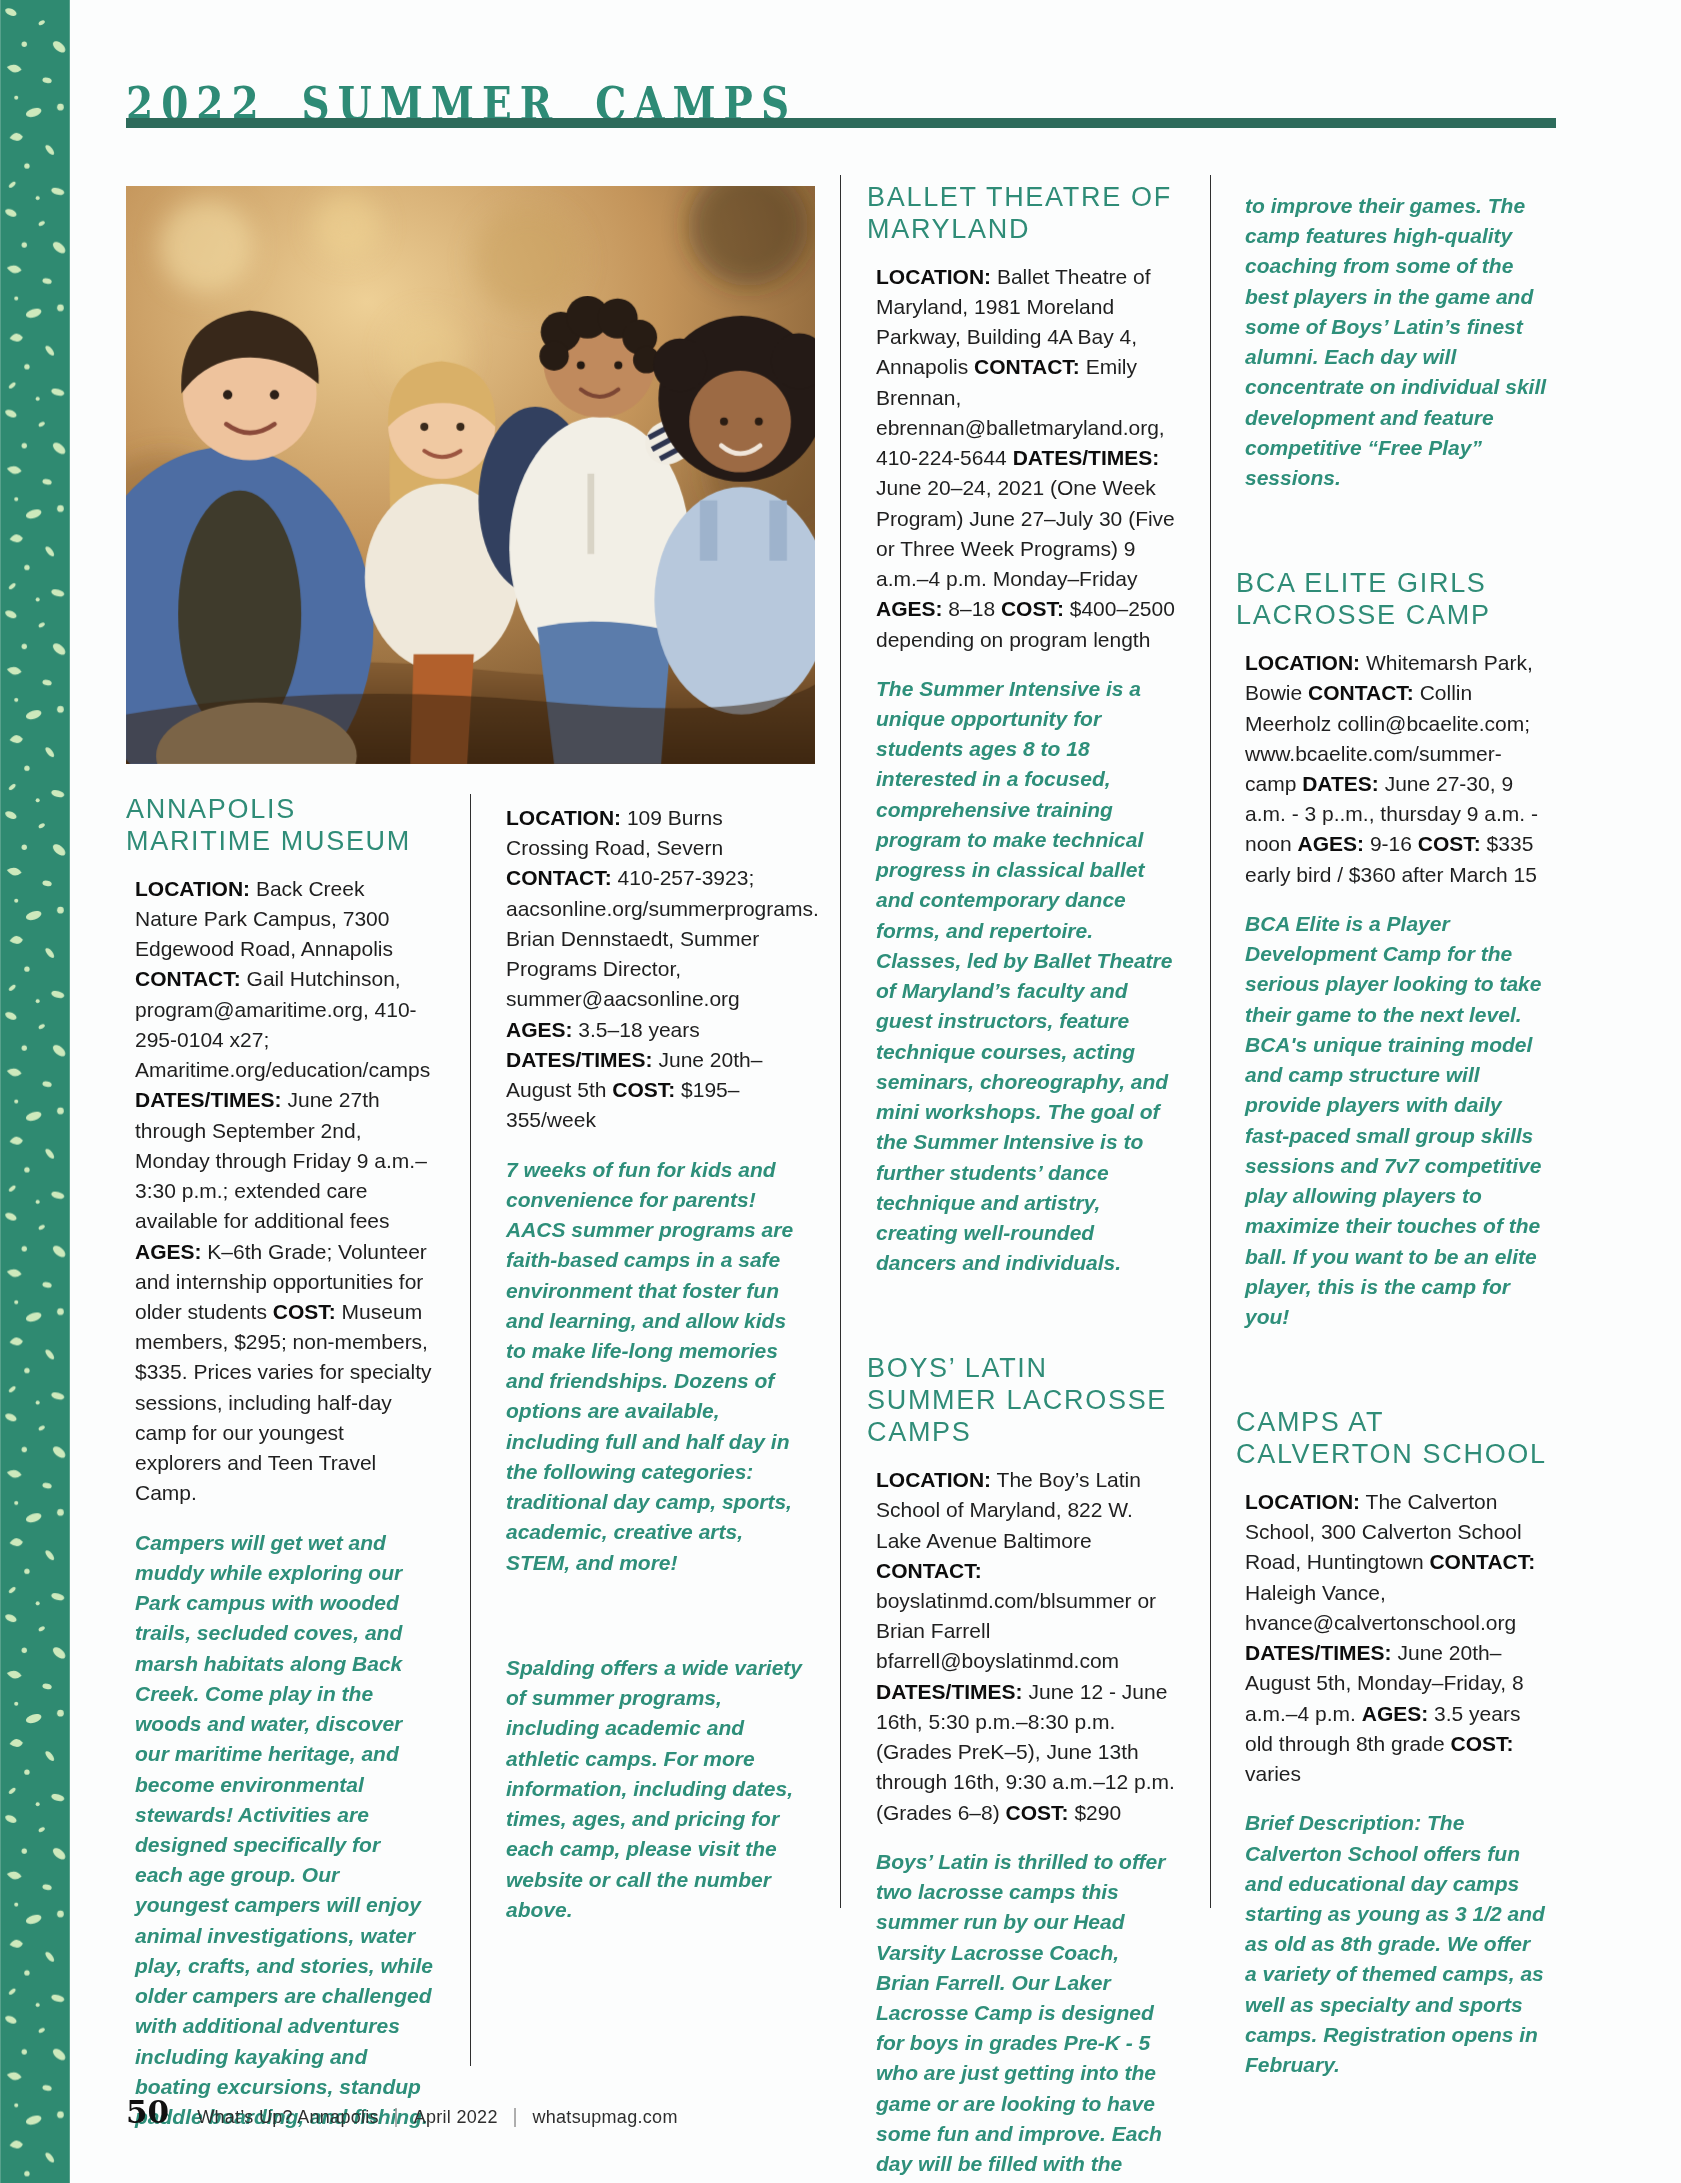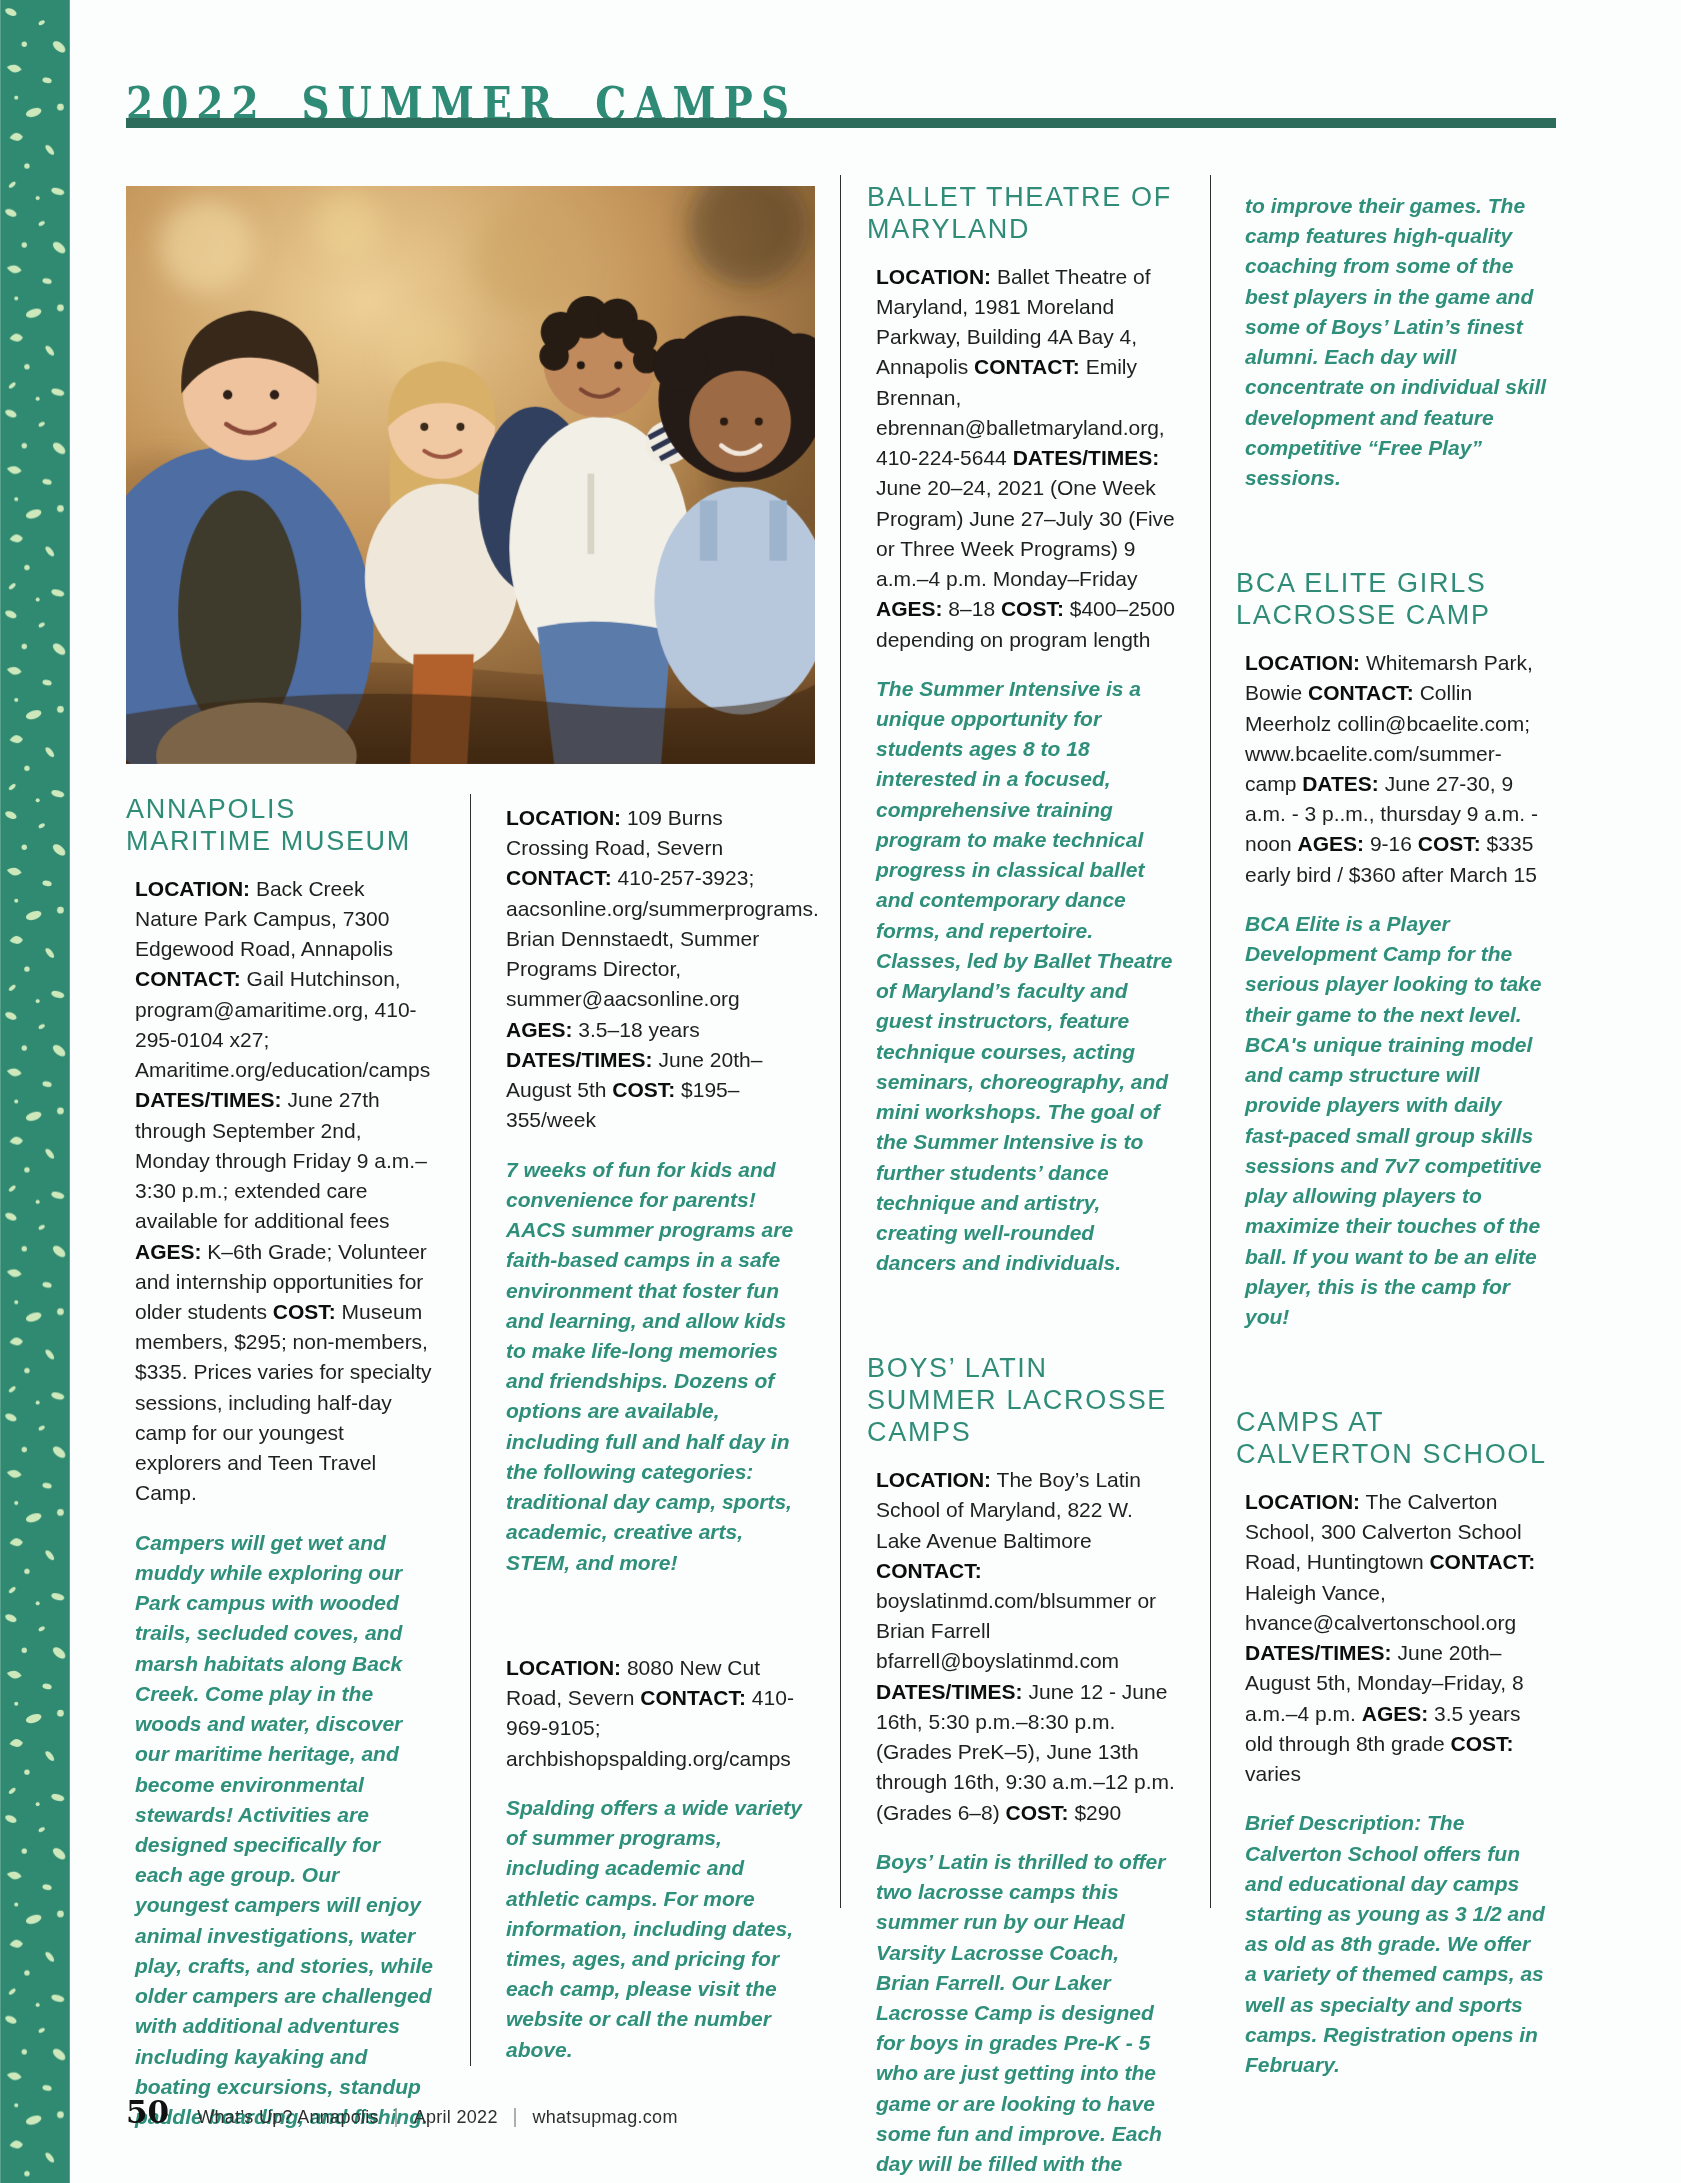--- a/index.html
+++ b/index.html
@@ -188,21 +188,20 @@
       <p class="info"><b>LOCATION:</b> Back Creek Nature Park Campus, 7300 Edgewood Road, Annapolis <b>CONTACT:</b> Gail Hutchinson, program@amaritime.org, 410-295-0104 x27; Amaritime.org/education/camps <b>DATES/TIMES:</b> June 27th through September 2nd, Monday through Friday 9 a.m.–3:30 p.m.; extended care available for additional fees <b>AGES:</b> K–6th Grade; Volunteer and internship opportunities for older students <b>COST:</b> Museum members, $295; non-members, $335. Prices varies for specialty sessions, including half-day camp for our youngest explorers and Teen Travel Camp.</p>
       <p class="desc">Campers will get wet and muddy while exploring our Park campus with wooded trails, secluded coves, and marsh habitats along Back Creek. Come play in the woods and water, discover our maritime heritage, and become environmental stewards! Activities are designed specifically for each age group. Our youngest campers will enjoy animal investigations, water play, crafts, and stories, while older campers are challenged with additional adventures including kayaking and boating excursions, standup paddle boarding, and fishing.</p>
     </section>
   </div>
 <div class="col" id="col2">
     <section class="camp">
       <p class="info"><b>LOCATION:</b> 109 Burns Crossing Road, Severn <b>CONTACT:</b> 410-257-3923; aacsonline.org/summerprograms. Brian Dennstaedt, Summer Programs Director, summer@aacsonline.org <b>AGES:</b> 3.5–18 years <b>DATES/TIMES:</b> June 20th–August 5th <b>COST:</b> $195–355/week</p>
       <p class="desc">7 weeks of fun for kids and convenience for parents! AACS summer programs are faith-based camps in a safe environment that foster fun and learning, and allow kids to make life-long memories and friendships. Dozens of options are available, including full and half day in the following categories: traditional day camp, sports, academic, creative arts, STEM, and more!</p>
     </section>
     <section class="camp">
-      <p class="info"><b>LOCATION:</b> 8080 New Cut Road, Severn <b>CONTACT:</b> 410-969-9105; archbishopspalding.org/camps</p>
       <p class="desc">Spalding offers a wide variety of summer programs, including academic and athletic camps. For more information, including dates, times, ages, and pricing for each camp, please visit the website or call the number above.</p>
     </section>
   </div>
 <div class="col" id="col3">
     <section class="camp">
       <h2>BALLET THEATRE OF MARYLAND</h2>
       <p class="info"><b>LOCATION:</b> Ballet Theatre of Maryland, 1981 Moreland Parkway, Building 4A Bay 4, Annapolis <b>CONTACT:</b> Emily Brennan, ebrennan@balletmaryland.org, 410-224-5644 <b>DATES/TIMES:</b> June 20–24, 2021 (One Week Program) June 27–July 30 (Five or Three Week Programs) 9 a.m.–4 p.m. Monday–Friday <b>AGES:</b> 8–18 <b>COST:</b> $400–2500 depending on program length</p>
       <p class="desc">The Summer Intensive is a unique opportunity for students ages 8 to 18 interested in a focused, comprehensive training program to make technical progress in classical ballet and contemporary dance forms, and repertoire. Classes, led by Ballet Theatre of Maryland’s faculty and guest instructors, feature technique courses, acting seminars, choreography, and mini workshops. The goal of the Summer Intensive is to further students’ dance technique and artistry, creating well-rounded dancers and individuals.</p>
     </section>
     <section class="camp">

